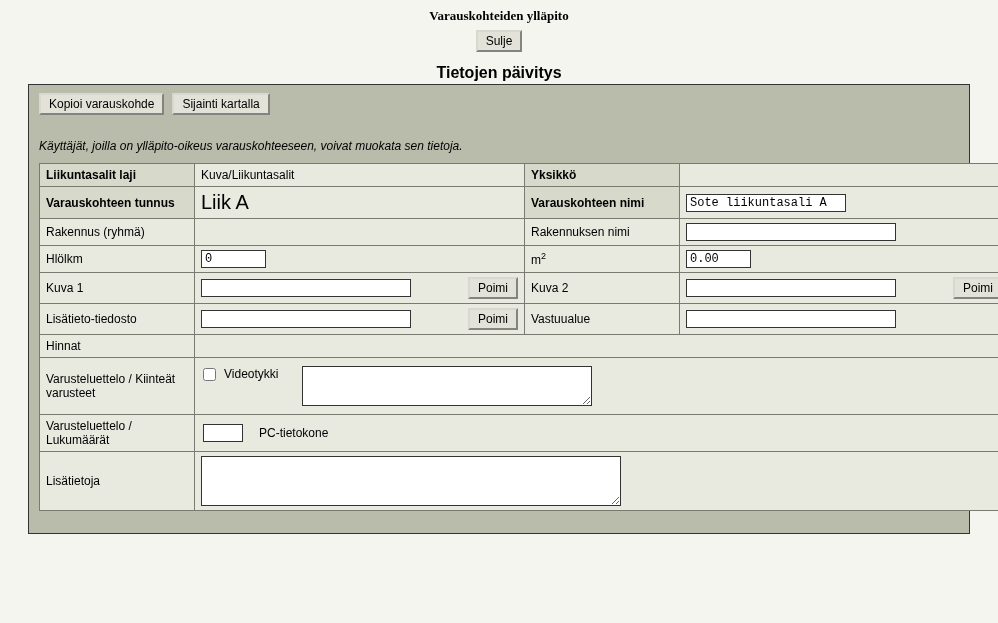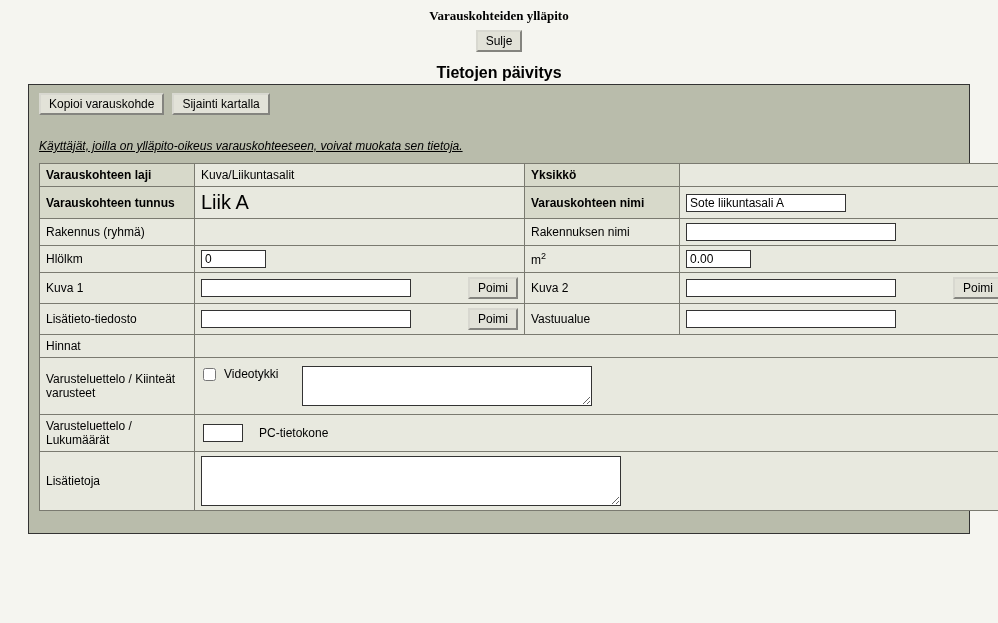--- a/index.html
+++ b/index.html
@@ -42,21 +42,20 @@
       border: 2px outset #d8d8d0;
       padding: 2px 8px;
       font-family: Arial, Helvetica, sans-serif;
       font-size: 12px;
       cursor: pointer;
     }
     .help-text {
       font-style: italic;
       margin: 24px 0 10px 0;
       font-size: 12px;
-      text-decoration: underline;
     }
     .form-table {
       width: 100%;
       border-collapse: collapse;
       background: #e8e9df;
       table-layout: fixed;
     }
     .form-table td {
       border: 1px solid #7a7a70;
       padding: 4px 6px;
@@ -72,21 +71,21 @@
       background: #e8e9df;
     }
     .form-table .label-cell.head,
     .form-table .value-cell.head {
       background: #d7d9ca;
       font-weight: bold;
     }
     .text-input {
       border: 1px solid #333;
       padding: 1px 3px;
-      font-family: Liberation Sans, sans-serif;
+      font-family: Liberation Mono, monospace;
       font-size: 12px;
       background: #fff;
     }
     .text-input.wide { width: 210px; }
     .text-input.med { width: 160px; }
     .text-input.small { width: 65px; }
     .text-input.tiny { width: 40px; }
     textarea.text-input {
       resize: both;
       vertical-align: top;
@@ -142,21 +141,21 @@
   <table class="form-table">
     <colgroup>
       <col style="width:155px">
       <col style="width:330px">
       <col style="width:155px">
       <col>
     </colgroup>
 
     <tbody>
         <tr>
-      <td class="label-cell head">Varauskohteen laji</td>
+      <td class="label-cell head">Liikuntasalit laji</td>
       <td class="value-cell">Kuva/Liikuntasalit</td>
       <td class="label-cell head">Yksikkö</td>
       <td class="value-cell"></td>
     </tr>
 
     <tr>
       <td class="label-cell head">Varauskohteen tunnus</td>
       <td class="value-cell" style="font-size:20px;"><span>Liik A</span></td>
       <td class="label-cell head">Varauskohteen nimi</td>
       <td class="value-cell">

